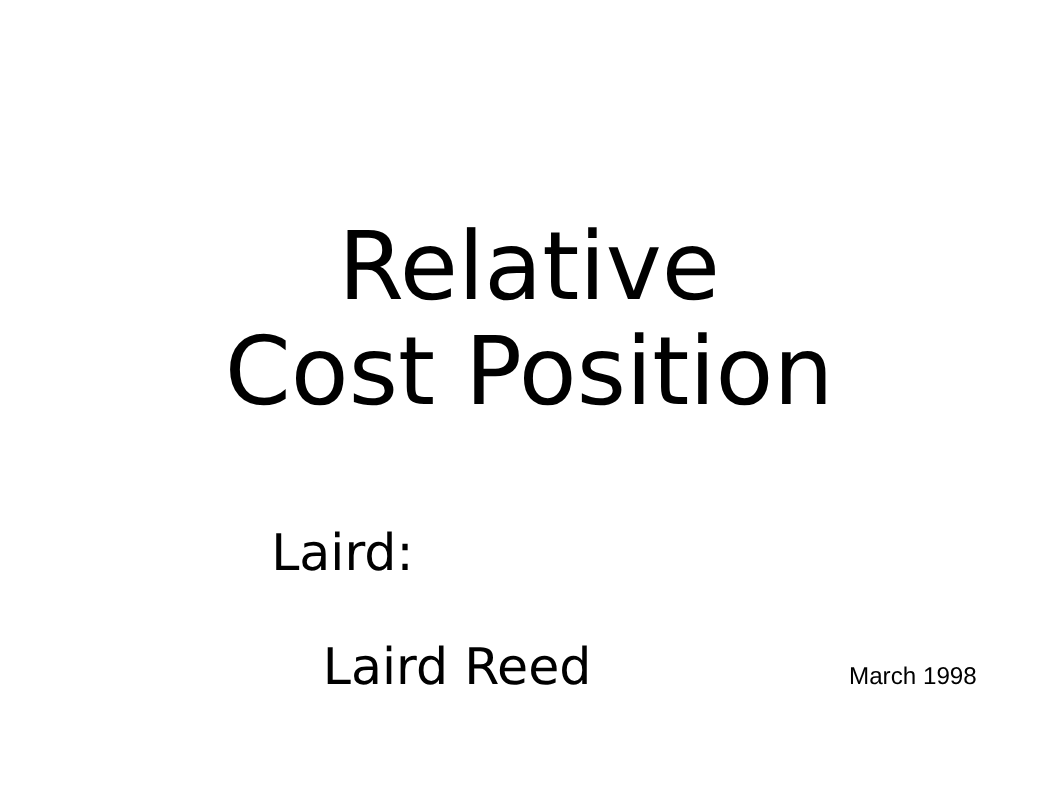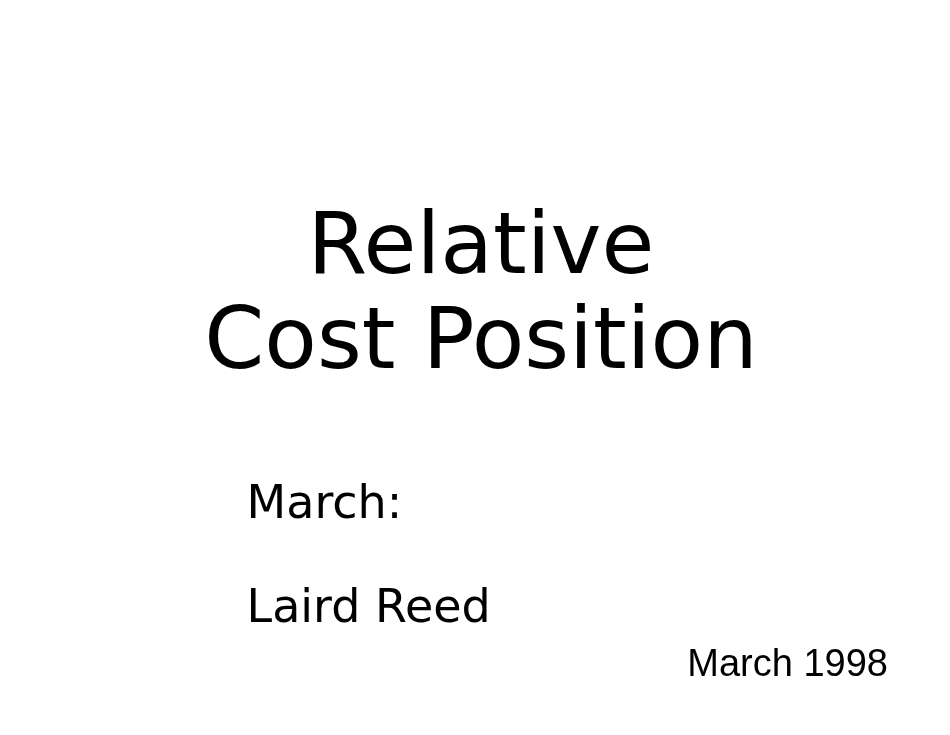--- a/index.html
+++ b/index.html
@@ -57,49 +57,49 @@
   }
   .author-label {
     display: inline-block;
   }
   .author-gap {
     display: inline-block;
     width: 168px;              
   }
   .author-value {
     display: inline-block;
+    margin-left: 47px;
   }
 
   
   .date-line {
     position: absolute;
     left: 0;
     top: 598px;
     width: 888px;
     text-align: right;
     font-family: "Liberation Sans", sans-serif;
     font-weight: 400;
-    font-size: 38px;
+    font-size: 22px;
     line-height: 34px;
     color: #000000;
     white-space: nowrap;
-    margin-top: 48px;
   }
 </style>
 </head>
 <body>
 
 <div class="slide">
 
   <div class="title-block">
     <span class="title-line">Relative</span>
     <span class="title-line">Cost Position</span>
   </div>
 
   <div class="author-row">
-    <span class="author-label">March:</span>
+    <span class="author-label">Laird:</span>
     <span class="author-gap"></span>
     <span class="author-value">Laird Reed</span>
   </div>
 
   <div class="date-line">March 1998</div>
 
 </div>
 
 </body></html>

